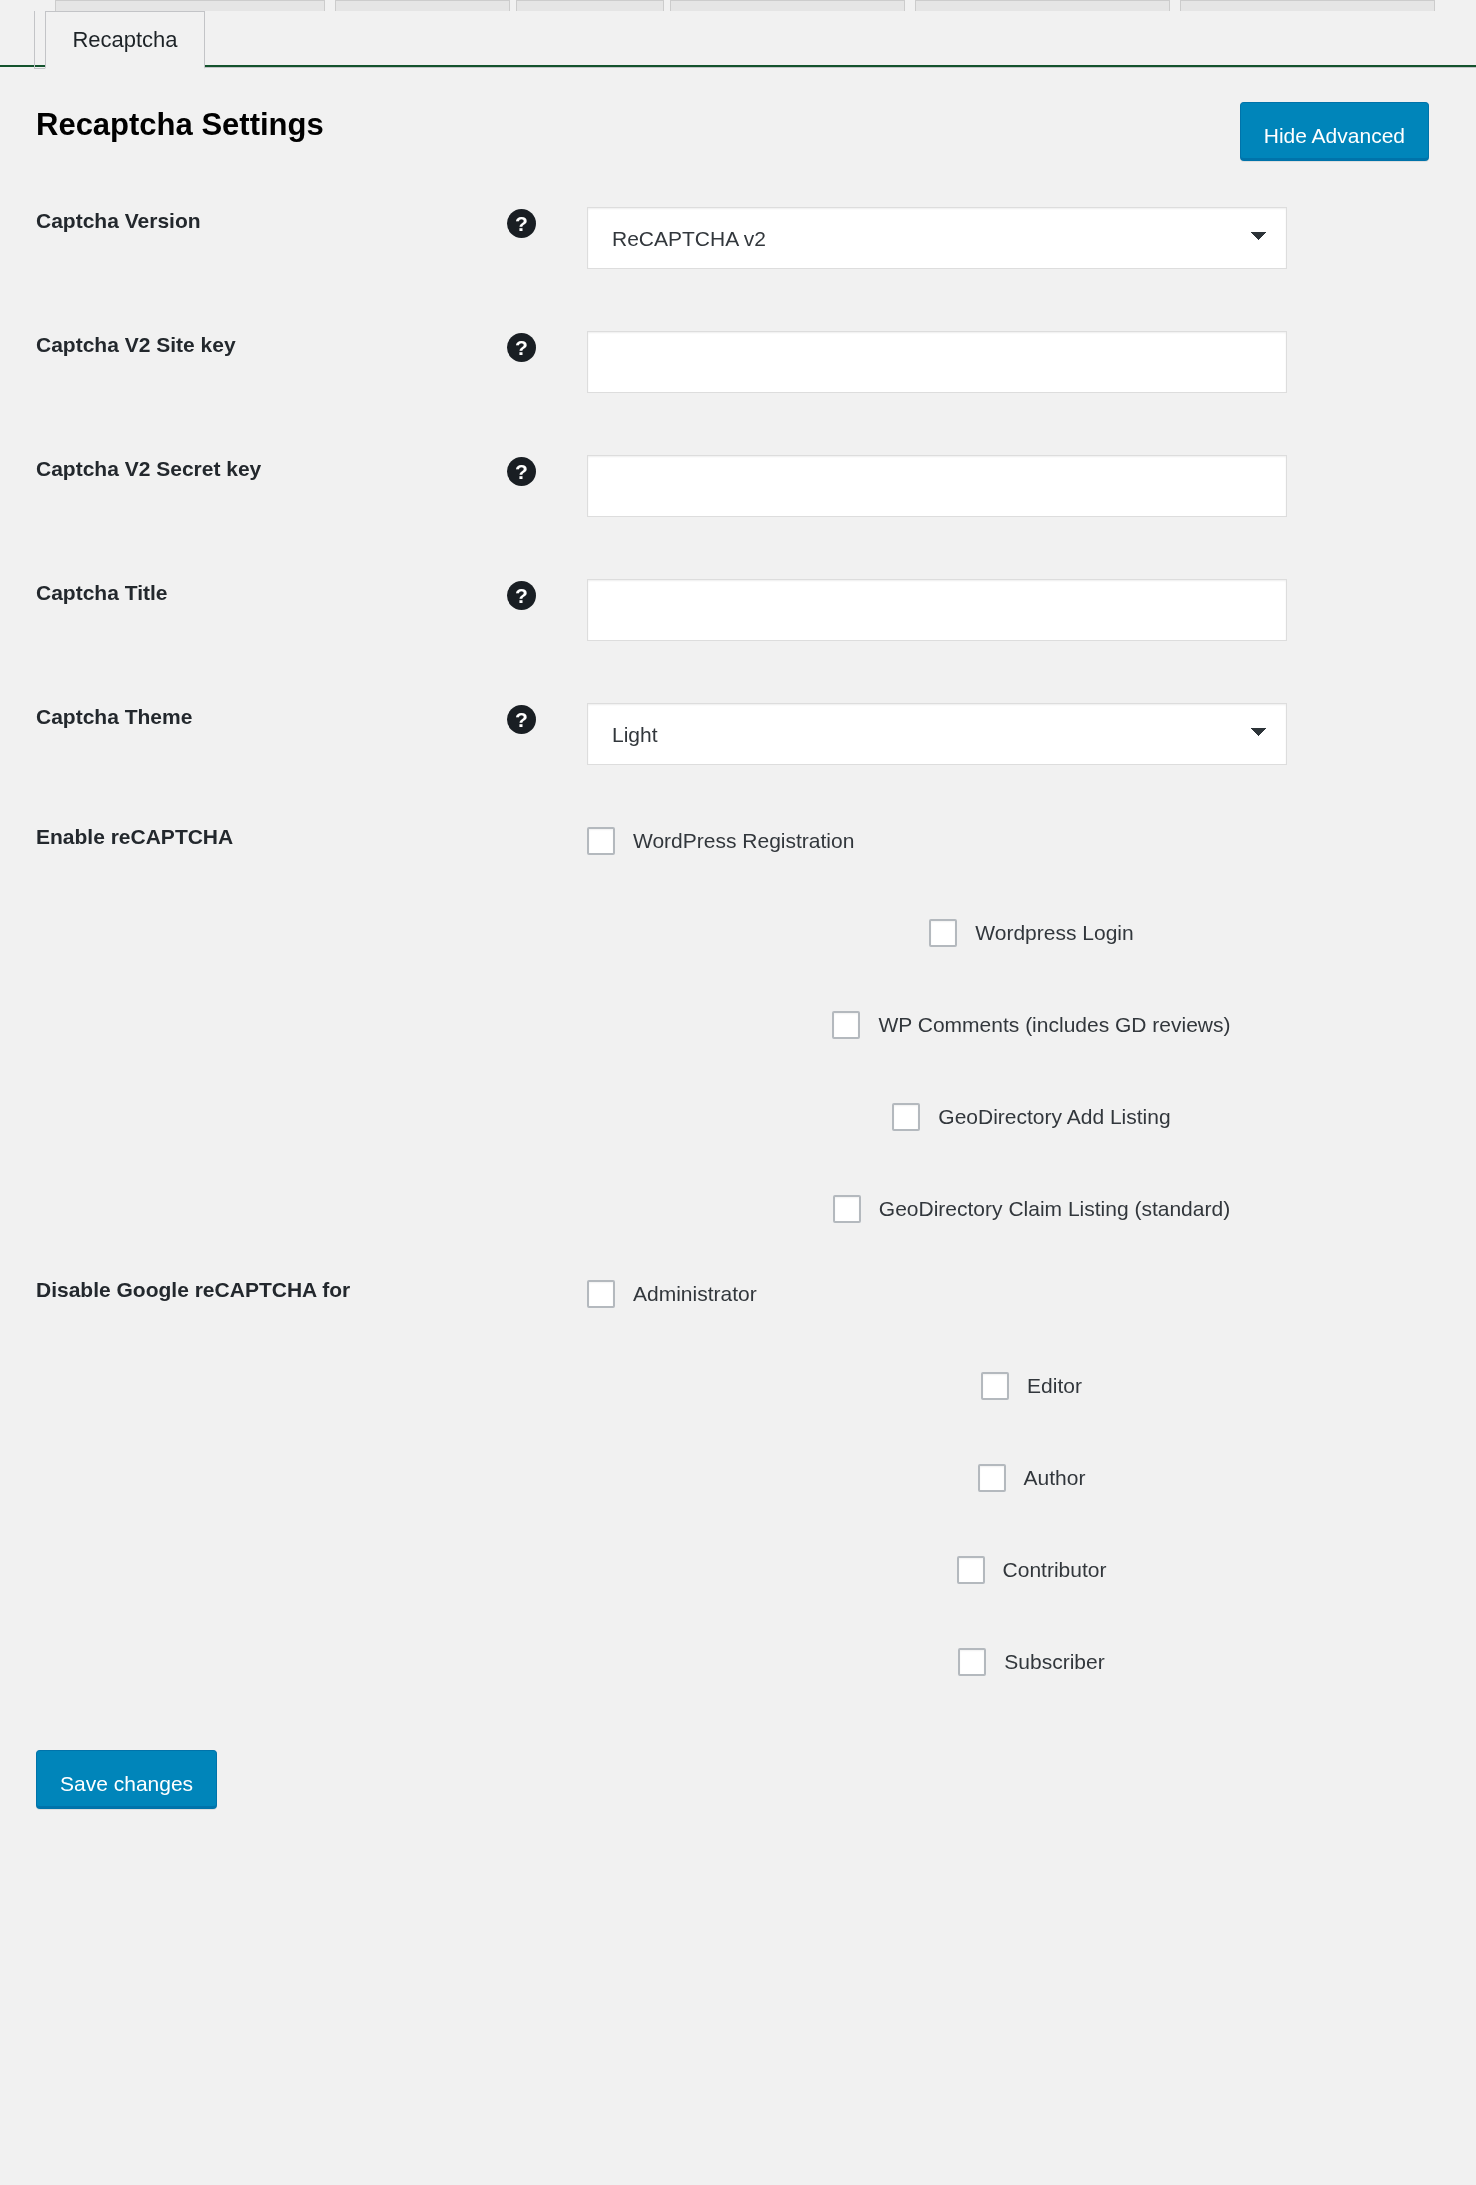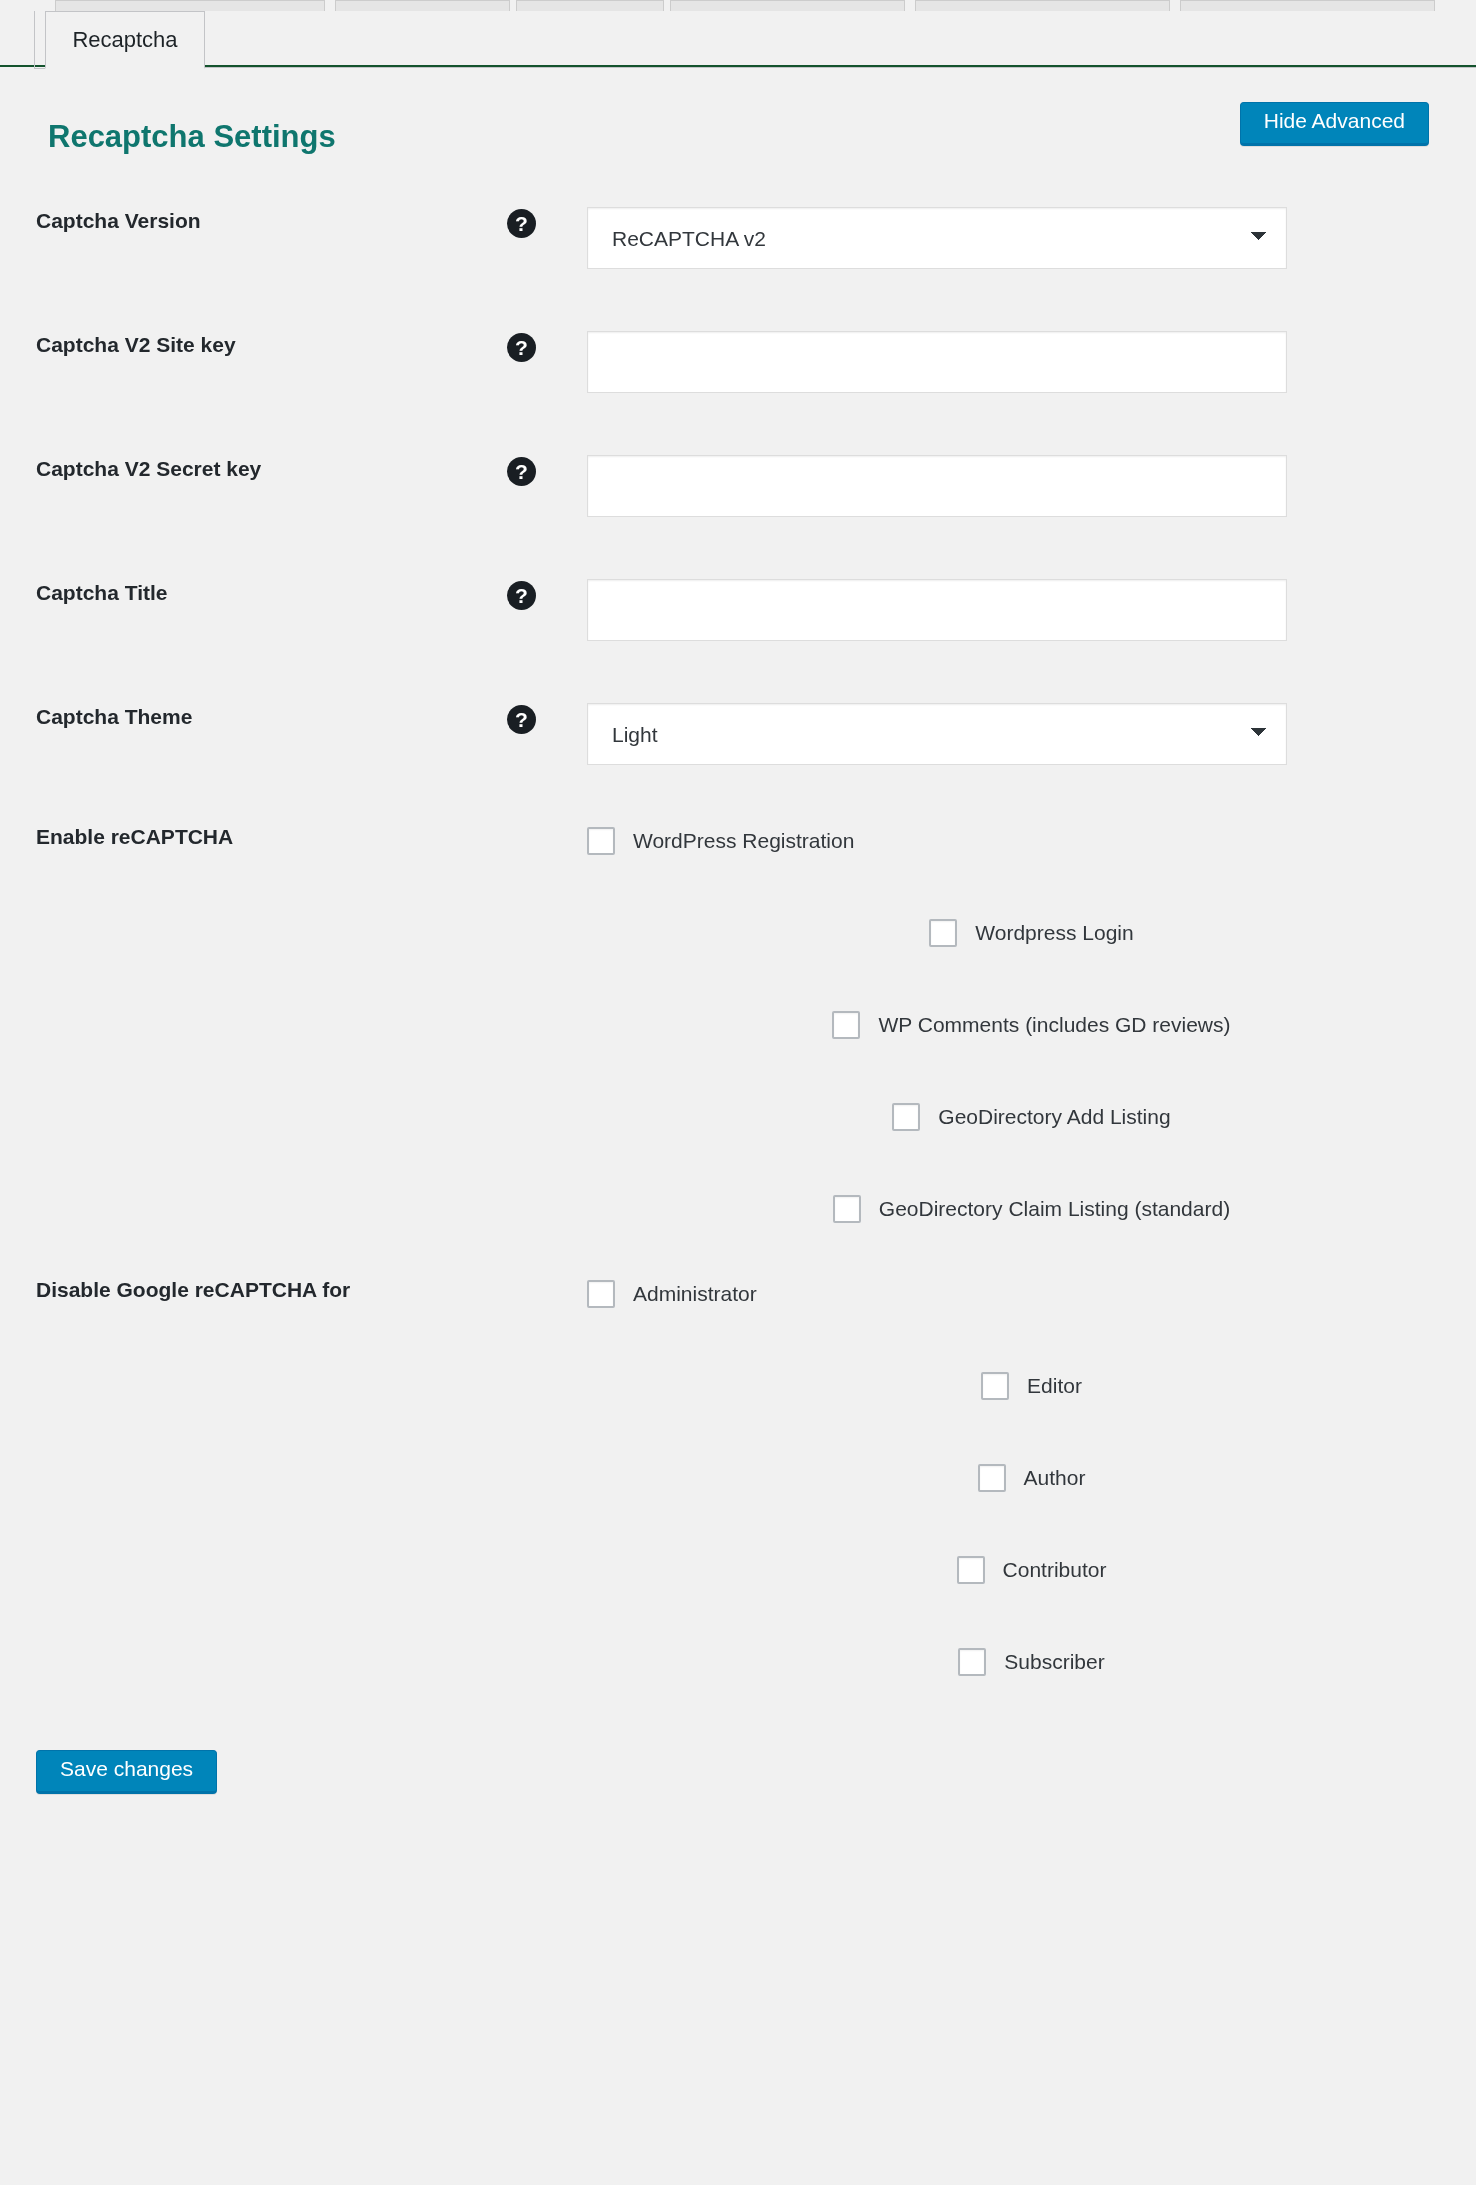--- a/index.html
+++ b/index.html
@@ -74,36 +74,36 @@
   
   .page-head {
     position: relative;
     margin-top: 35px;
     height: 70px;
     padding: 0 34px;
   }
   .page-title {
     font-size: 31px;
     font-weight: 600;
-    color: #0f766e;
-    margin: 12px;
+    color: #000000;
+    margin: 0;
     line-height: 1;
     position: absolute;
     left: 36px;
     top: 7px;
   }
   .btn-primary {
     background: #0085ba;
     border: 1px solid #0073aa;
     border-bottom-width: 3px;
     border-radius: 4px;
     color: #fff;
     font-size: 21px;
     font-family: "Liberation Sans", sans-serif;
-    padding: 7px 23px 12px;
+    padding: 22px 23px 12px;
     cursor: pointer;
     line-height: 1;
     box-shadow: 0 1px 0 rgba(0,0,0,0.08);
   }
   .hide-advanced {
     position: absolute;
     right: 47px;
     top: 0;
   }
 

